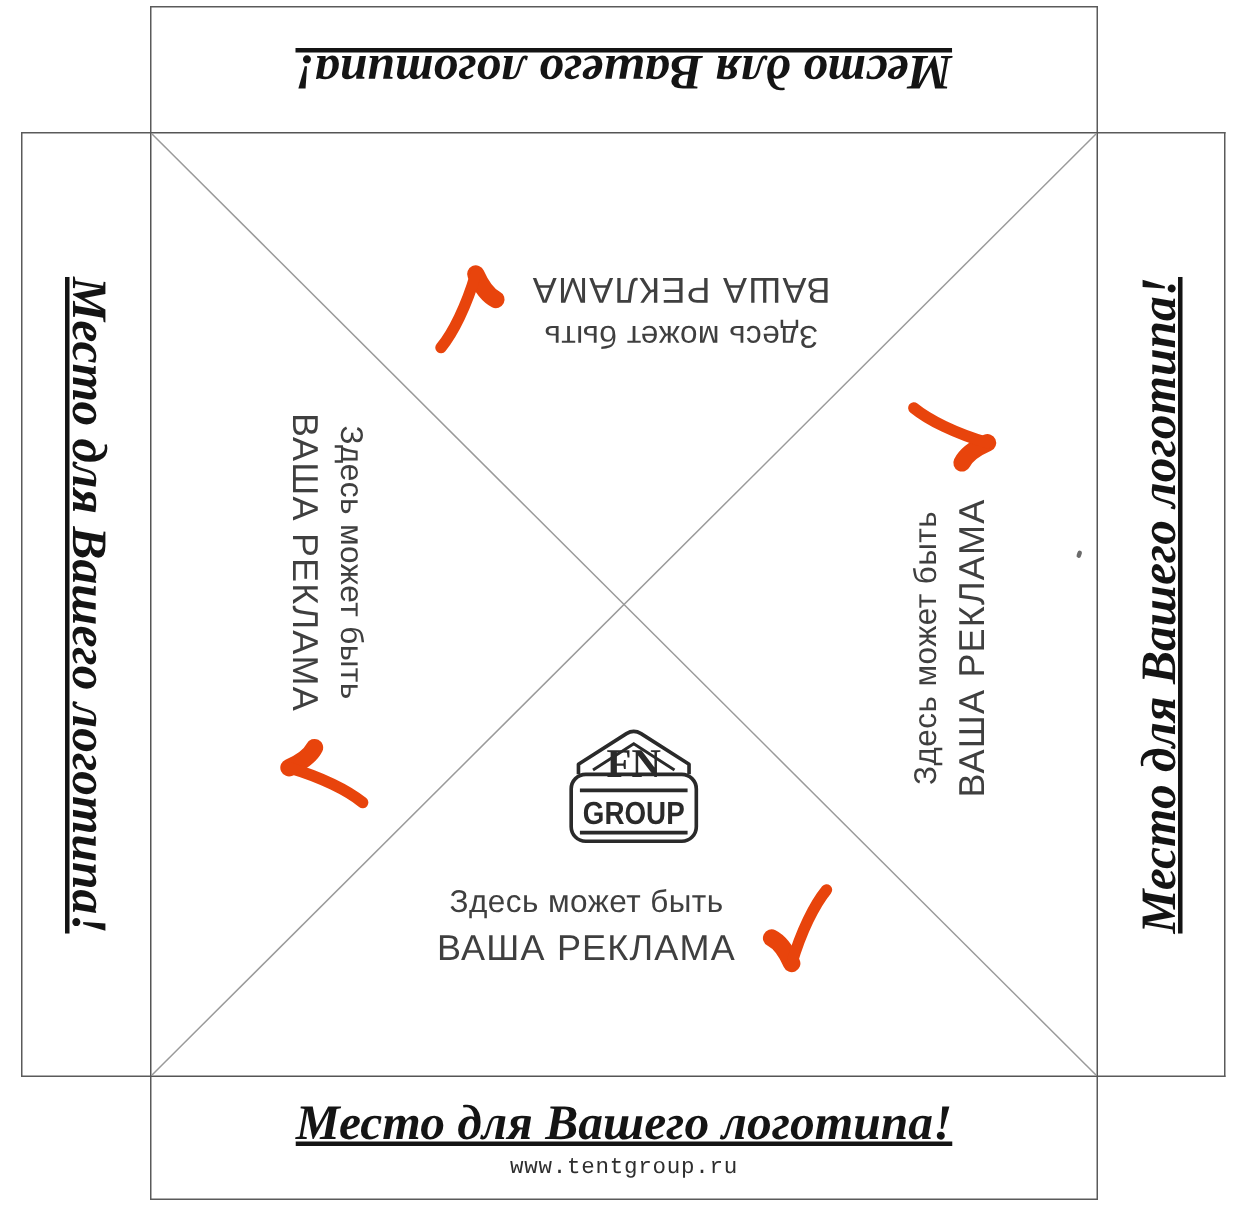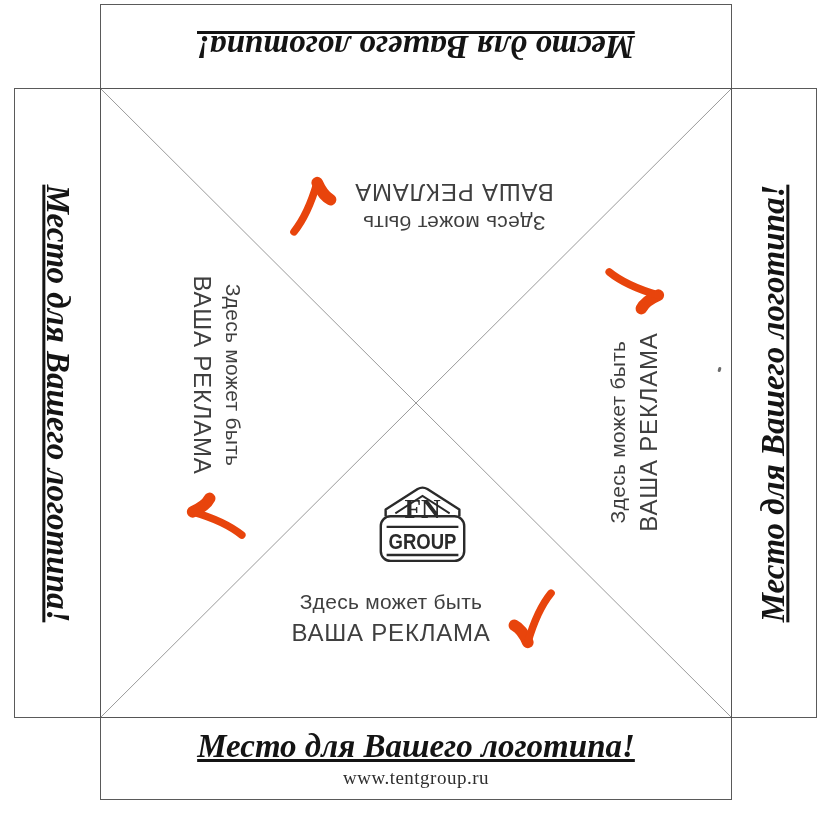--- a/index.html
+++ b/index.html
@@ -17,21 +17,21 @@
   .flap-bottom{left:100px;top:718px;width:632px;height:82px;border:1px solid #5a5a5a;border-top:none;flex-direction:column;gap:2px;}
   .flap-left{left:14px;top:88px;width:86px;height:630px;border:1px solid #5a5a5a;border-right:none;}
   .flap-right{left:732px;top:88px;width:85px;height:630px;border:1px solid #5a5a5a;border-left:none;}
   .flap-label{
     font-family:"Liberation Serif",serif;font-style:italic;font-weight:bold;
     font-size:33px;color:#141414;text-decoration:underline;white-space:nowrap;
   }
   .rot180{transform:rotate(180deg);}
   .rot90{transform:rotate(90deg);}
   .rot-90{transform:rotate(-90deg);}
-  .url{font-family:Liberation Serif, serif;font-size:19px;color:#2e2e2e;letter-spacing:0.5px;}
+  .url{font-family:Liberation Mono, monospace;font-size:15px;color:#2e2e2e;letter-spacing:0.5px;}
   
   .diagonals{position:absolute;left:0;top:0;width:100%;height:100%;}
   
   .ad{position:absolute;display:flex;align-items:center;gap:16px;white-space:nowrap;}
   .ad-text{text-align:center;color:#3f3f3f;}
   .ad-l1{font-size:21px;letter-spacing:0.3px;}
   .ad-l2{font-size:24px;margin-top:5px;letter-spacing:0.8px;}
   .check{flex:0 0 auto;margin-top:4px;}
   .ad-bottom{left:323px;top:529px;transform:translate(-50%,-50%);}
   .ad-top{left:320px;top:118px;transform:translate(-50%,-50%) rotate(180deg);}

